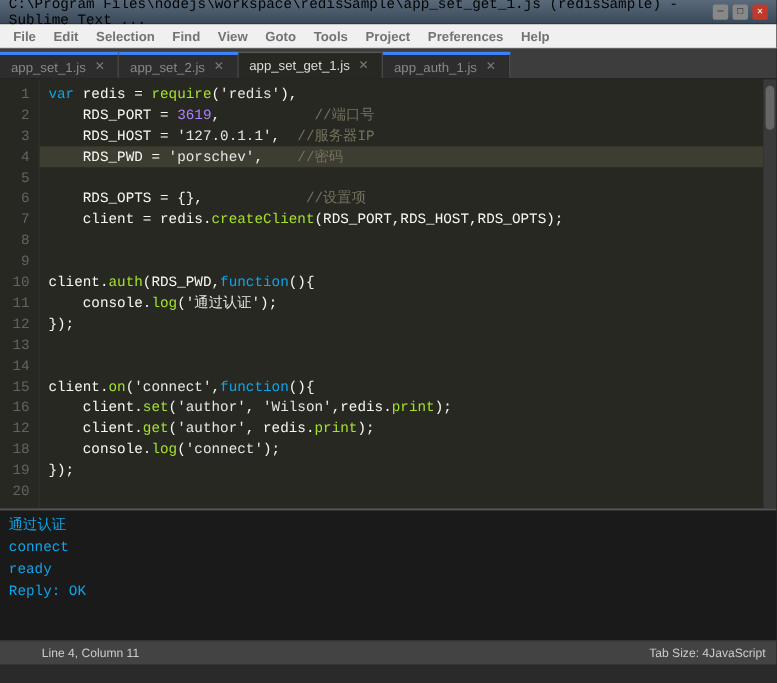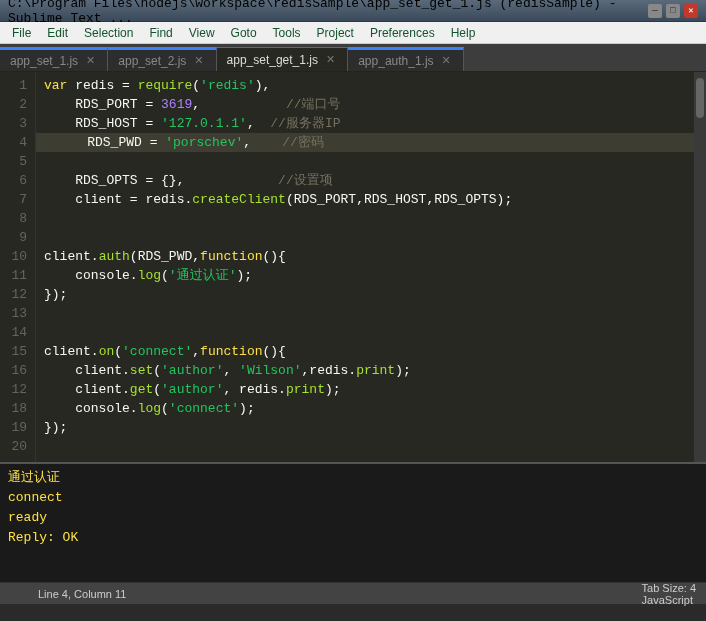--- a/index.html
+++ b/index.html
@@ -47,21 +47,22 @@
       display: flex;
       align-items: center;
       padding: 0 4px;
       border-bottom: 1px solid #ccc;
       font-family: Arial, sans-serif;
       font-size: 12px;
     }
     .menu-item {
       padding: 2px 8px;
       cursor: pointer;
-      color: #14532d;
+      color: #737373;
+      font-weight: bold;
     }
 
     
     #tab-bar {
       background: #3d3d3d;
       height: 28px;
       display: flex;
       align-items: flex-end;
       padding-left: 0;
       border-bottom: 1px solid #222;
@@ -132,62 +133,62 @@
     }
     .scroll-thumb {
       width: 8px;
       height: 40px;
       background: #666;
       border-radius: 4px;
       margin-top: 4px;
     }
 
     
-    .kw { color: #fde047; }       
-    .str { color: #22c55e; }      
+    .kw { color: #0ea5e9; }       
+    .str { color: #e5e5e5; }      
     .num { color: #ae81ff; }       
     .var { color: #f8f8f2; }       
     .fn { color: #a6e22e; }        
     .comment { color: #75715e; }      
     .plain { color: #f8f8f2; }        
     .highlight-line {
       background: #3e3d32;
       display: block;
       margin: 0 -8px;
-      padding: 0 20px;
+      padding: 0 8px;
     }
 
     
     #console {
       background: #1a1a1a;
       border-top: 2px solid #555;
       height: 120px;
       padding: 4px 8px;
-      color: #fde047;
+      color: #0ea5e9;
       font-size: 13px;
       line-height: 20px;
       font-family: 'Consolas', 'Courier New', monospace;
       overflow: hidden;
     }
 
     
     #status-bar {
       background: #434343;
       height: 22px;
       display: flex;
       align-items: center;
       justify-content: space-between;
       padding: 0 10px;
       color: #ccc;
       font-size: 11px;
       font-family: Arial, sans-serif;
       border-top: 1px solid #333;
     }
     .status-left { color: #ccc; margin-left: 28px; }
-    .status-right { display: flex; gap: 0; color: #ccc; flex-direction: column; }
+    .status-right { display: flex; gap: 0; color: #ccc; }
   </style>
 </head>
 <body>
 
 <div id="title-bar">
   <span id="title-text">C:\Program Files\nodejs\workspace\redisSample\app_set_get_1.js (redisSample) - Sublime Text ...</span>
   <div id="window-controls">
     <div class="win-btn win-btn-min">─</div>
     <div class="win-btn win-btn-max">□</div>
     <div class="win-btn win-btn-close">✕</div>

